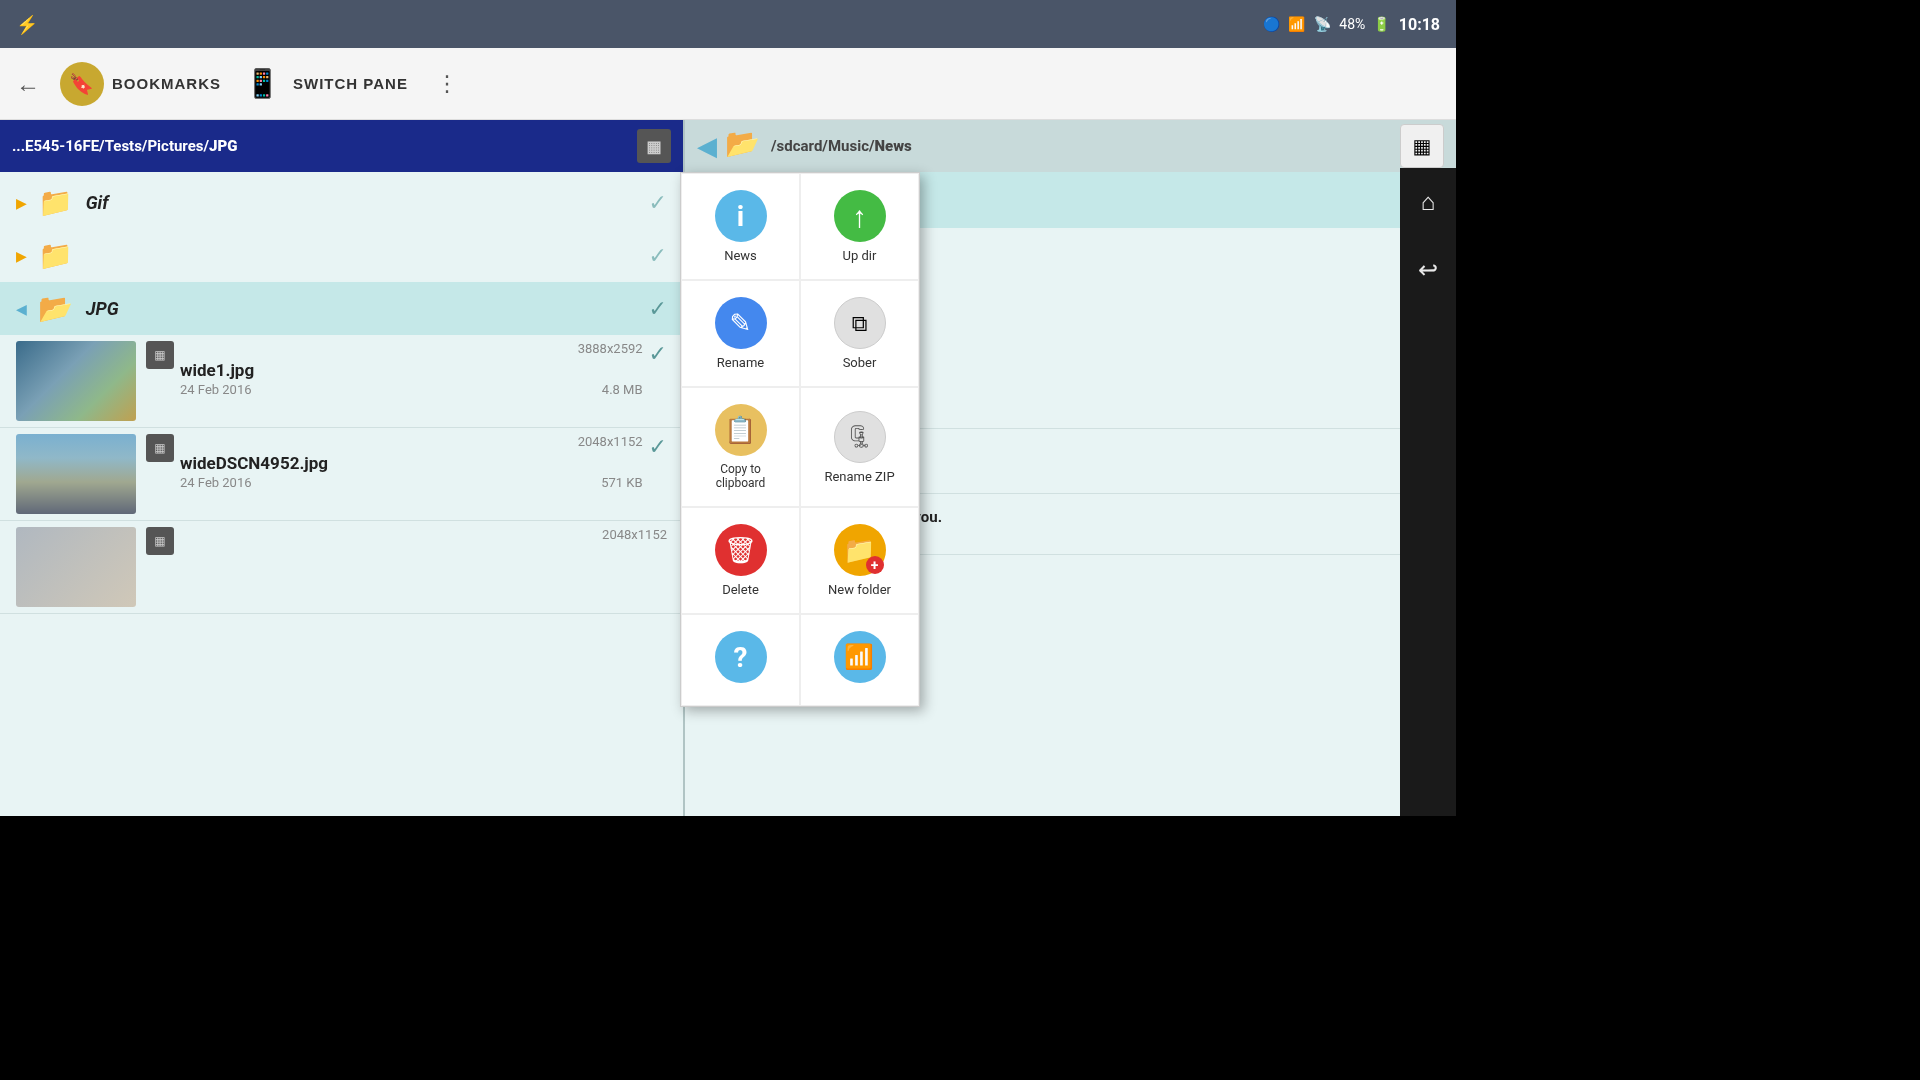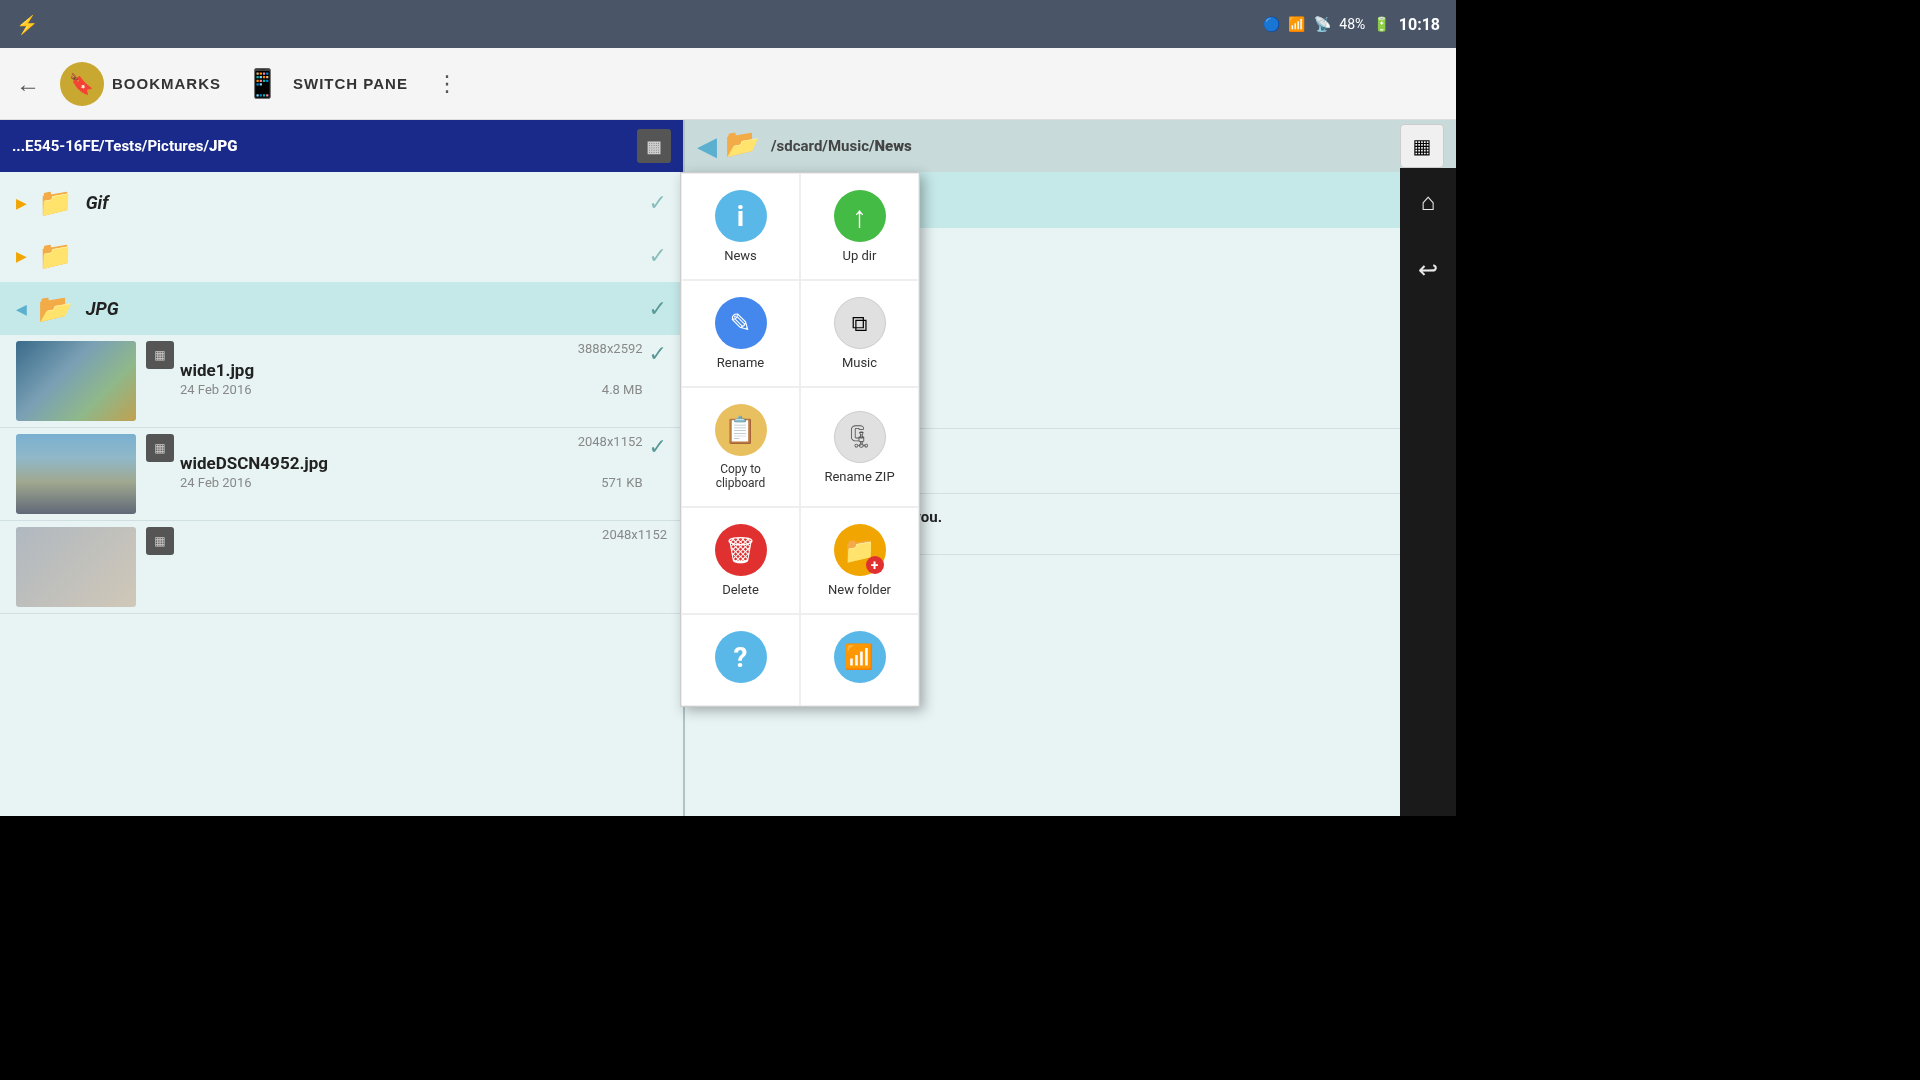--- a/index.html
+++ b/index.html
@@ -554,21 +554,21 @@
       <div class="ctx-icon" style="background:#4488ee;">
         <span style="color:white;font-size:26px;">✎</span>
       </div>
       <span class="ctx-label">Rename</span>
     </div>
 
     <div class="ctx-item">
       <div class="ctx-icon" style="background:#e0e0e0;border:1px solid #ccc;">
         <span style="font-size:22px;">⧉</span>
       </div>
-      <span class="ctx-label">Music</span>
+      <span class="ctx-label">Sober</span>
     </div>
 
     <div class="ctx-item">
       <div class="ctx-icon" style="background:#e8c060;">
         <span style="font-size:26px;">📋</span>
       </div>
       <span class="ctx-label" style="font-size:12px;">Copy to<br>clipboard</span>
     </div>
 
     <div class="ctx-item">

